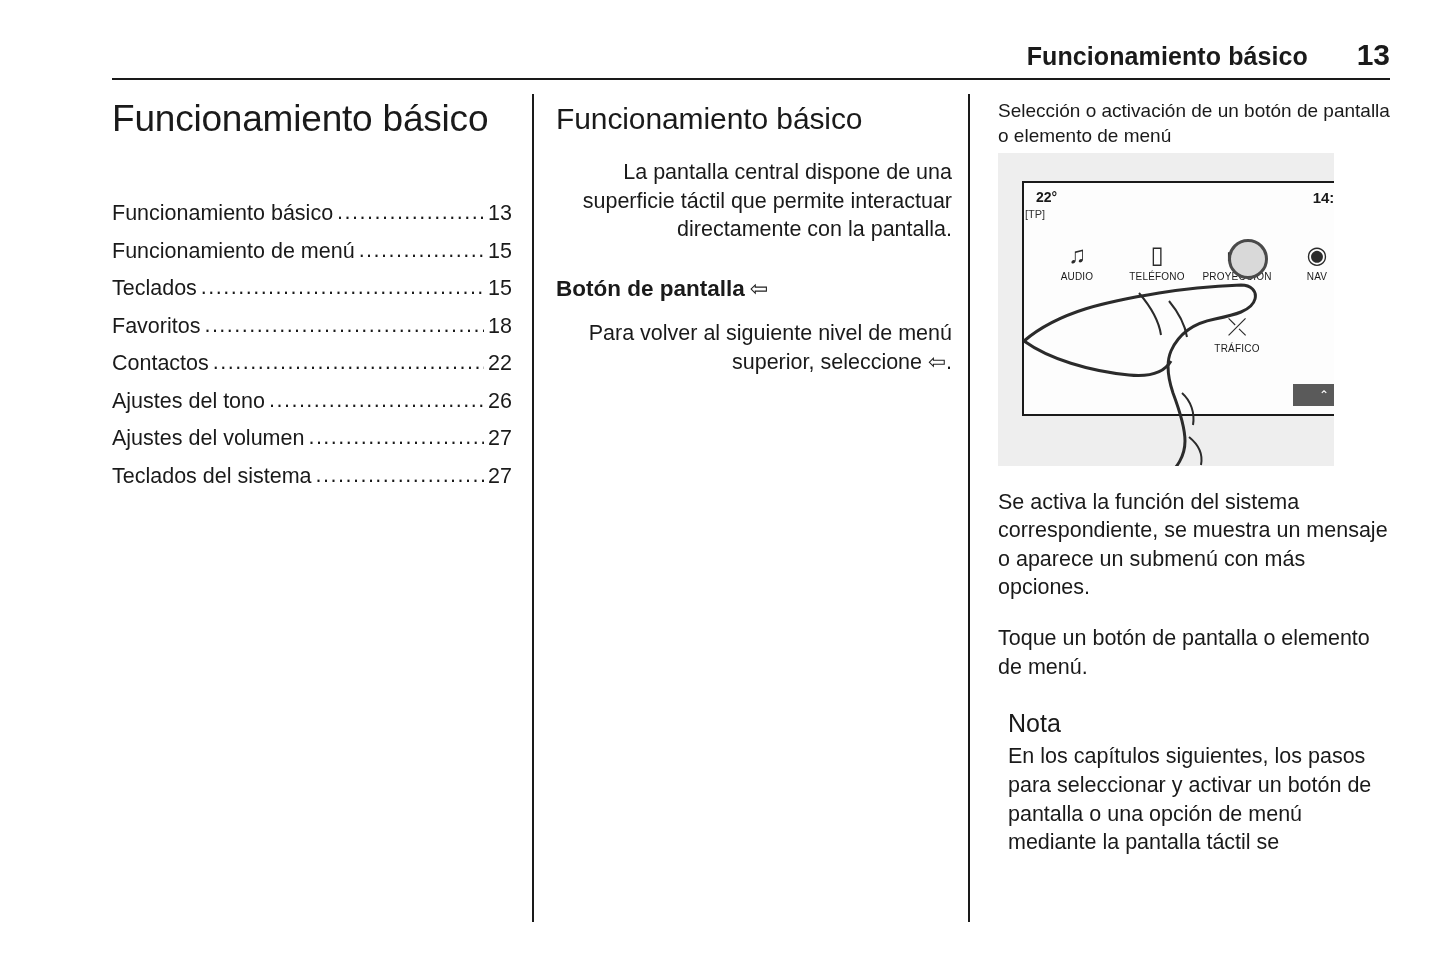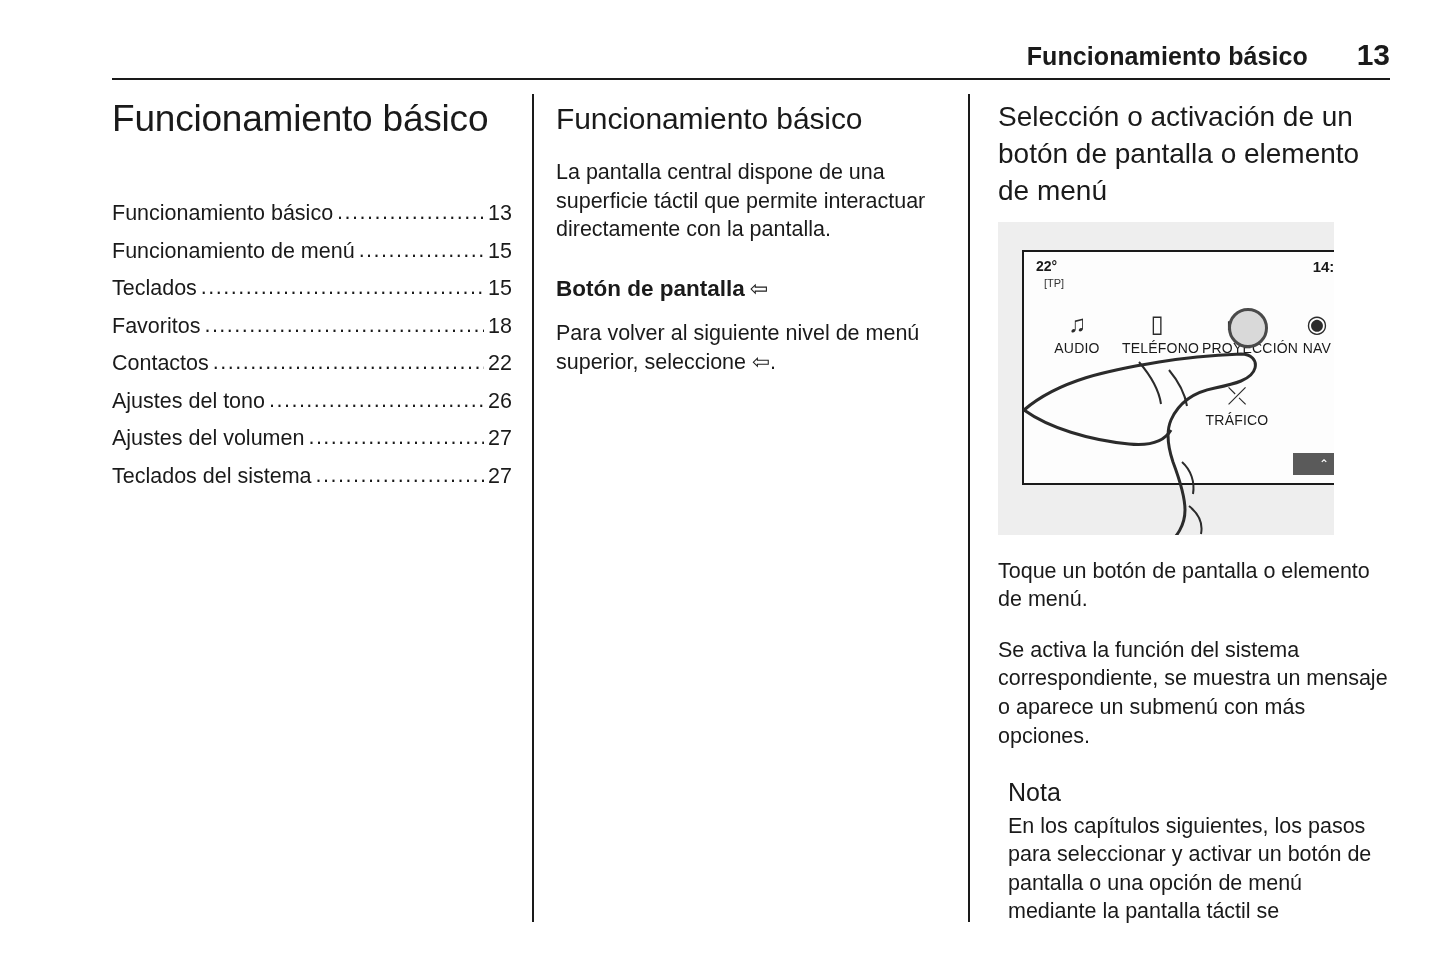--- a/index.html
+++ b/index.html
@@ -116,42 +116,43 @@
     font-size: 30px;
     font-weight: normal;
     margin: 0;
     padding-top: 8px;
     letter-spacing: -0.1px;
   }
   p.body {
     font-size: 21.5px;
     line-height: 1.33;
     margin: 22px 0 0 0;
+    text-align: right;
   }
   h3.sub {
     font-size: 22.5px;
     font-weight: bold;
     margin: 30px 0 0 0;
     line-height: 1.3;
   }
   h3.sub .glyph {
     font-weight: normal;
     font-size: 22px;
     margin-left: 5px;
   }
   p.body.tight { margin-top: 16px; }
 
   
   .c3-head {
-    font-size: 28px;
+    font-size: 19px;
     line-height: 1.33;
     margin: 4px 0 0 0;
   }
   .figure {
-    margin-top: 12px;
+    margin-top: 4px;
     width: 336px;
     height: 313px;
     background: #eeeeee;
     position: relative;
     overflow: hidden;
   }
   .screen {
     position: absolute;
     left: 24px;
     top: 28px;
@@ -164,21 +165,21 @@
   .screen-temp {
     position: absolute;
     left: 12px;
     top: 6px;
     font-size: 14px;
     font-weight: bold;
     color: #1a1a1a;
   }
   .screen-tp {
     position: absolute;
-    left: 20px;
+    left: 1px;
     top: 25px;
     font-size: 11px;
     color: #333;
   }
   .screen-clock {
     position: absolute;
     right: 14px;
     top: 6px;
     font-size: 15px;
     font-weight: bold;
@@ -189,21 +190,21 @@
     text-align: center;
   }
   .tile .ticon {
     display: block;
     font-size: 24px;
     line-height: 28px;
     color: #2b2b2b;
   }
   .tile .tlabel {
     display: block;
-    font-size: 14px;
+    font-size: 10px;
     letter-spacing: 0.2px;
     color: #1a1a1a;
     margin-top: 2px;
   }
   .tile.audio     { left: 18px;  top: 58px; }
   .tile.telefono  { left: 98px;  top: 58px; }
   .tile.proyeccion{ left: 178px; top: 58px; }
   .tile.nav       { left: 258px; top: 58px; }
   .tile.trafico   { left: 178px; top: 130px; }
 
@@ -376,22 +377,22 @@
           <path d="M120 52 C 132 66, 140 80, 142 94" fill="none" stroke="#2b2b2b" stroke-width="2"></path>
           <path d="M150 60 C 160 72, 166 84, 168 96" fill="none" stroke="#2b2b2b" stroke-width="2"></path>
           <path d="M163 152 C 172 160, 176 172, 174 184" fill="none" stroke="#2b2b2b" stroke-width="2"></path>
           <path d="M170 196 C 180 204, 184 214, 182 224" fill="none" stroke="#2b2b2b" stroke-width="2"></path>
         </svg>
 
         <div class="bottom-bar">⌃</div>
       </div>
     </div>
 
+    <p class="c3">Se activa la función del sistema correspondiente, se muestra un mensaje o aparece un submenú con más opciones.</p>
     <p class="c3">Toque un botón de pantalla o elemento de menú.</p>
-    <p class="c3">Se activa la función del sistema correspondiente, se muestra un mensaje o aparece un submenú con más opciones.</p>
 
     <div class="note">
       <p class="note-title">Nota</p>
       <p class="note-body">En los capítulos siguientes, los pasos para seleccionar y activar un botón de pantalla o una opción de menú mediante la pantalla táctil se</p>
     </div>
   </div>
 
 </div>
 
 </body></html>

